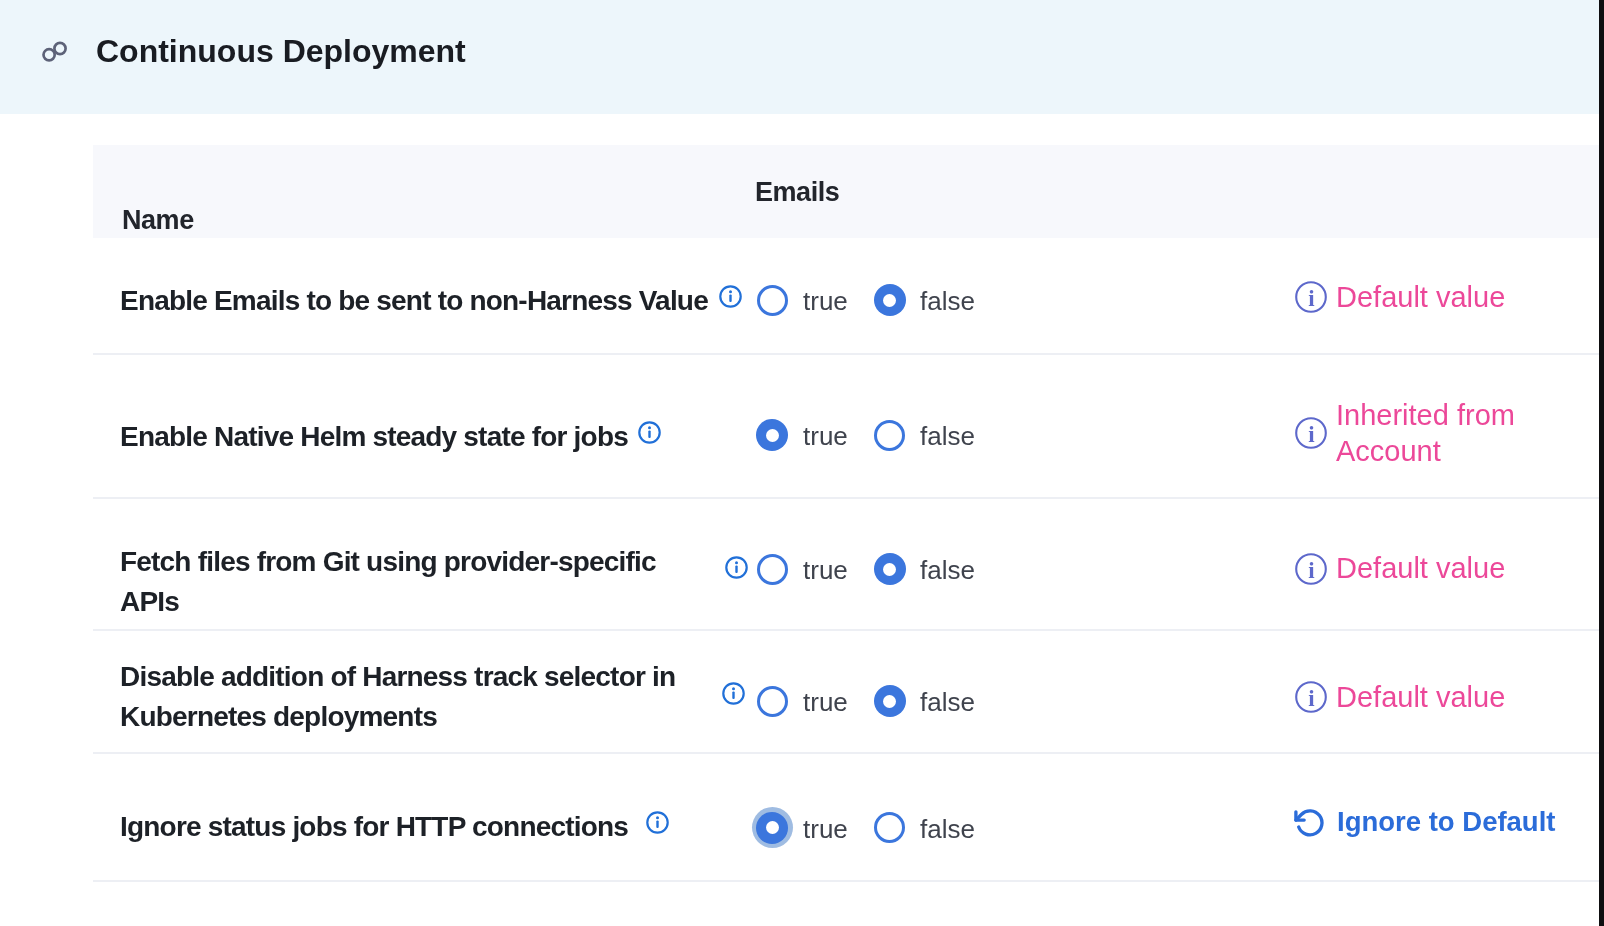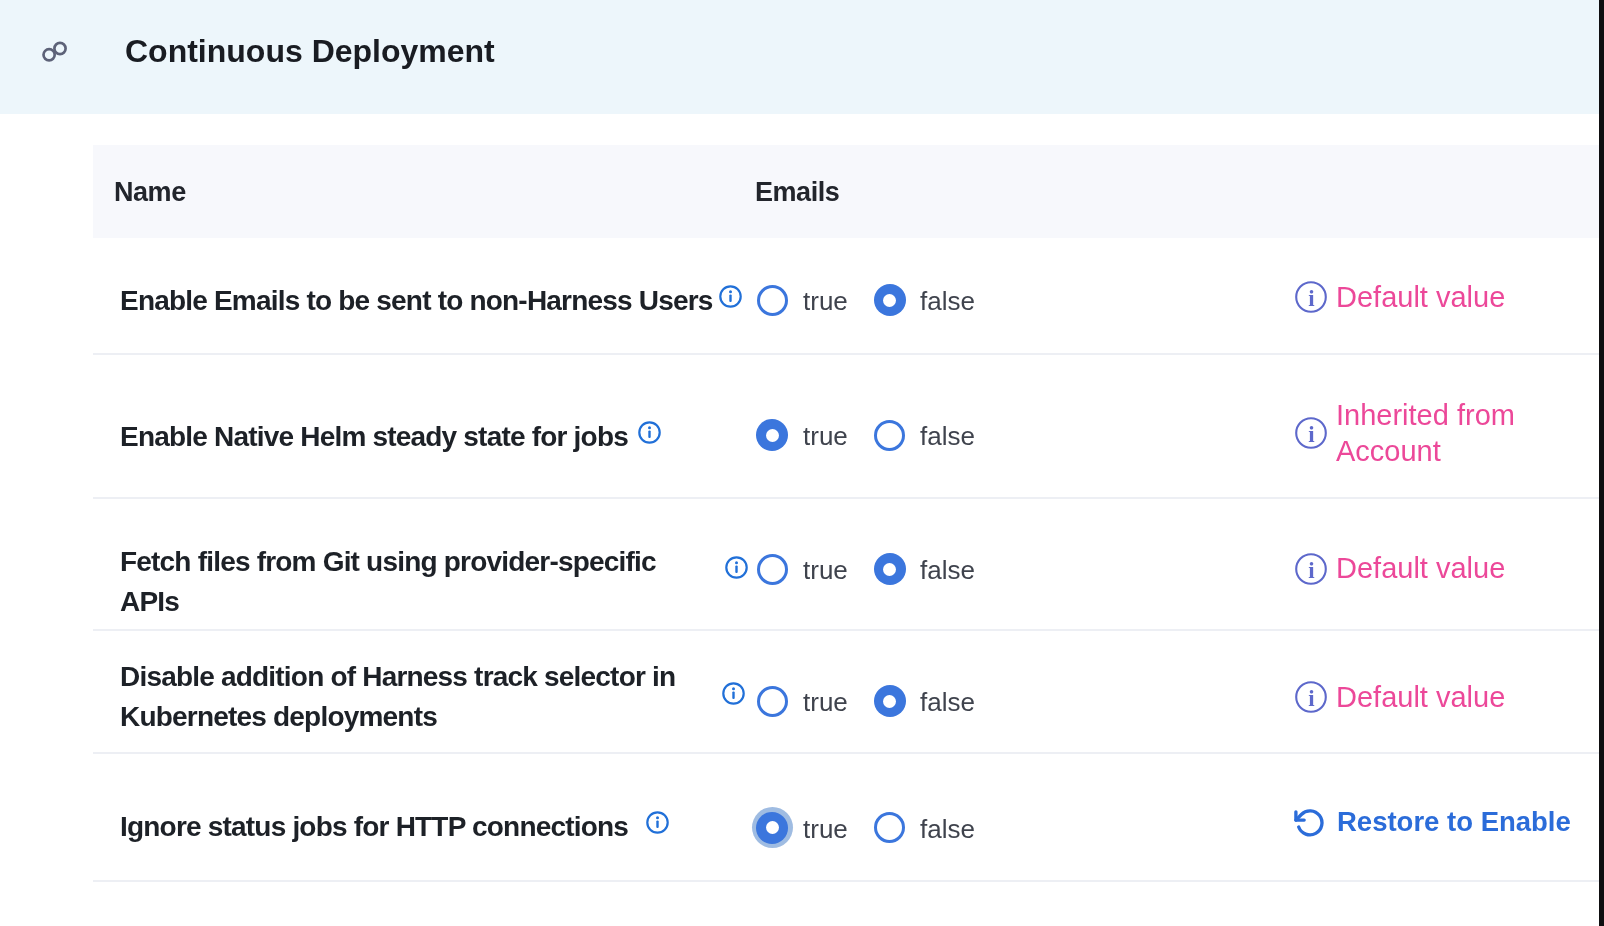--- a/index.html
+++ b/index.html
@@ -1,20 +1,20 @@
 <!DOCTYPE html>
 <html><head>
 <meta charset="utf-8">
 <style>
   * { margin:0; padding:0; box-sizing:border-box; }
   html,body { width:1604px; height:926px; background:#ffffff; overflow:hidden; }
   body { font-family:"Liberation Sans", sans-serif; position:relative; }
   .abs { position:absolute; }
   .banner { left:0; top:0; width:1604px; height:114px; background:#edf6fb; }
-  .title { left:96px; top:29px; font-size:32px; font-weight:700; color:#191c22; line-height:44px; white-space:nowrap;margin-left:29px; }
+  .title { left:96px; top:29px; font-size:32px; font-weight:700; color:#191c22; line-height:44px; white-space:nowrap; }
   .thead { left:93px; top:145px; width:1506px; height:93px; background:#f7f8fc; }
   .th { font-size:27px; font-weight:700; letter-spacing:-0.45px; color:#22252c; line-height:36px; top:174px; white-space:nowrap; }
   .sep { left:93px; width:1506px; height:2px; background:#edeff4; }
   .nm { left:120px; font-size:28px; font-weight:700; letter-spacing:-0.8px; color:#1d2127; line-height:40px; }
   .rl { font-size:26px; font-weight:400; color:#3f434d; line-height:30px; white-space:nowrap; }
   .rc { left:1336px; font-size:29px; font-weight:400; color:#ec4899; line-height:36px; }
   .rtd { left:1337px; font-size:27.5px; font-weight:700; color:#2b6cd9; line-height:36px; white-space:nowrap; }
   .radio-off { width:31px; height:31px; border:3.2px solid #3b76dd; border-radius:50%; background:#fff; }
   .radio-on { width:32px; height:32px; background:#3b76dd; border-radius:50%; }
   .radio-on .hole { position:absolute; left:50%; top:50%; width:13px; height:13px; margin:-6.5px 0 0 -6.5px; background:#fff; border-radius:50%; }
@@ -24,30 +24,30 @@
 </head>
 <body>
   <div class="abs banner"></div>
   <svg class="abs" style="left:41px; top:41px;" width="28" height="24" viewBox="0 0 28 24">
     <circle cx="8.1" cy="13.8" r="5.6" fill="none" stroke="#5d6278" stroke-width="2.7"></circle>
     <circle cx="19.0" cy="7.5" r="5.6" fill="none" stroke="#5d6278" stroke-width="2.7"></circle>
   </svg>
   <div class="abs title">Continuous Deployment</div>
 
   <div class="abs thead"></div>
-  <div class="abs th" style="left:114px;">Name</div>
+  <div class="abs th" style="left:122px;margin-top:28px;">Name</div>
   <div class="abs th" style="left:755px;">Emails</div>
 
   <div class="abs sep" style="top:353px;"></div>
   <div class="abs sep" style="top:497px;"></div>
   <div class="abs sep" style="top:629px;"></div>
   <div class="abs sep" style="top:752px;"></div>
   <div class="abs sep" style="top:880px;"></div>
 
-  <div class="abs nm" style="top:280.6px;">Enable Emails to be sent to non-Harness Users</div>
+  <div class="abs nm" style="top:280.6px;">Enable Emails to be sent to non-Harness Value</div>
   <div class="abs nm" style="top:417.1px;">Enable Native Helm steady state for jobs</div>
   <div class="abs nm" style="top:542px;">Fetch files from Git using provider-specific<br>APIs</div>
   <div class="abs nm" style="top:657px;">Disable addition of Harness track selector in<br>Kubernetes deployments</div>
   <div class="abs nm" style="top:807.1px;">Ignore status jobs for HTTP connections</div>
 
   <svg class="abs ii" style="left:719px; top:285px;" width="23" height="23" viewBox="0 0 23 23">
     <circle cx="11.5" cy="11.5" r="10.2" fill="none" stroke="#2170d8" stroke-width="2.2"></circle>
     <circle cx="11.5" cy="6.8" r="1.5" fill="#2170d8"></circle>
     <rect x="10.3" y="9.6" width="2.4" height="7.4" rx="1" fill="#2170d8"></rect>
   </svg>
@@ -129,15 +129,15 @@
   <svg class="abs" style="left:1295px; top:681px;" width="32" height="32" viewBox="0 0 32 32">
     <circle cx="16" cy="16" r="14.8" fill="none" stroke="#5d68cb" stroke-width="2.1"></circle>
     <text x="16.5" y="24.5" font-family="Liberation Serif" font-size="23" font-weight="bold" fill="#5d68cb" text-anchor="middle">i</text>
   </svg>
   <div class="abs rc" style="top:679px;">Default value</div>
 
   <svg class="abs" style="left:1293px; top:807px;" width="33" height="32" viewBox="0 0 24 24" fill="none" stroke="#2b6cd9" stroke-width="2.5" stroke-linecap="round" stroke-linejoin="round">
     <polyline points="1.8 3.6 1.8 9.8 8 9.8"></polyline>
     <path d="M3.9 15a9 9 0 1 0 2.0-9.4L1.8 9.8"></path>
   </svg>
-  <div class="abs rtd" style="top:803.5px;">Restore to Enable</div>
+  <div class="abs rtd" style="top:803.5px;">Ignore to Default</div>
 
   <div class="abs strip"></div>
 
 </body></html>

